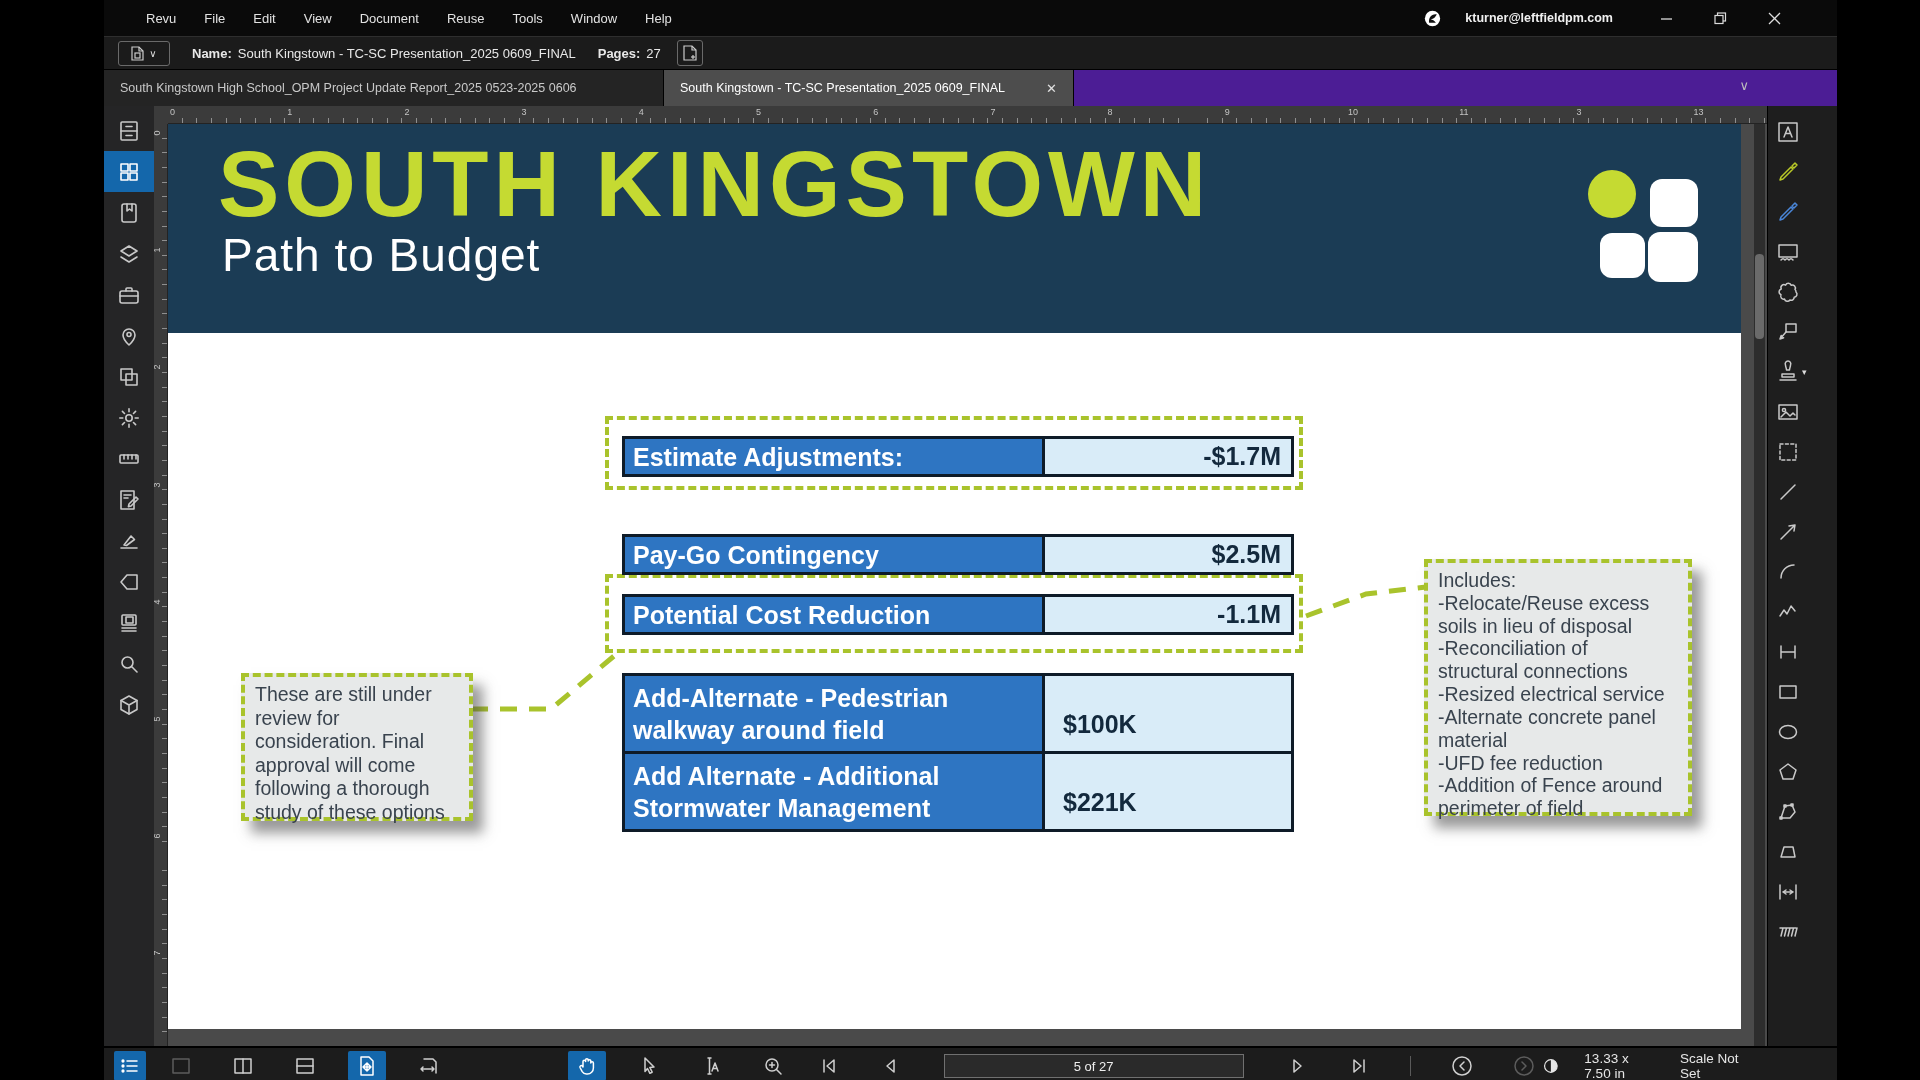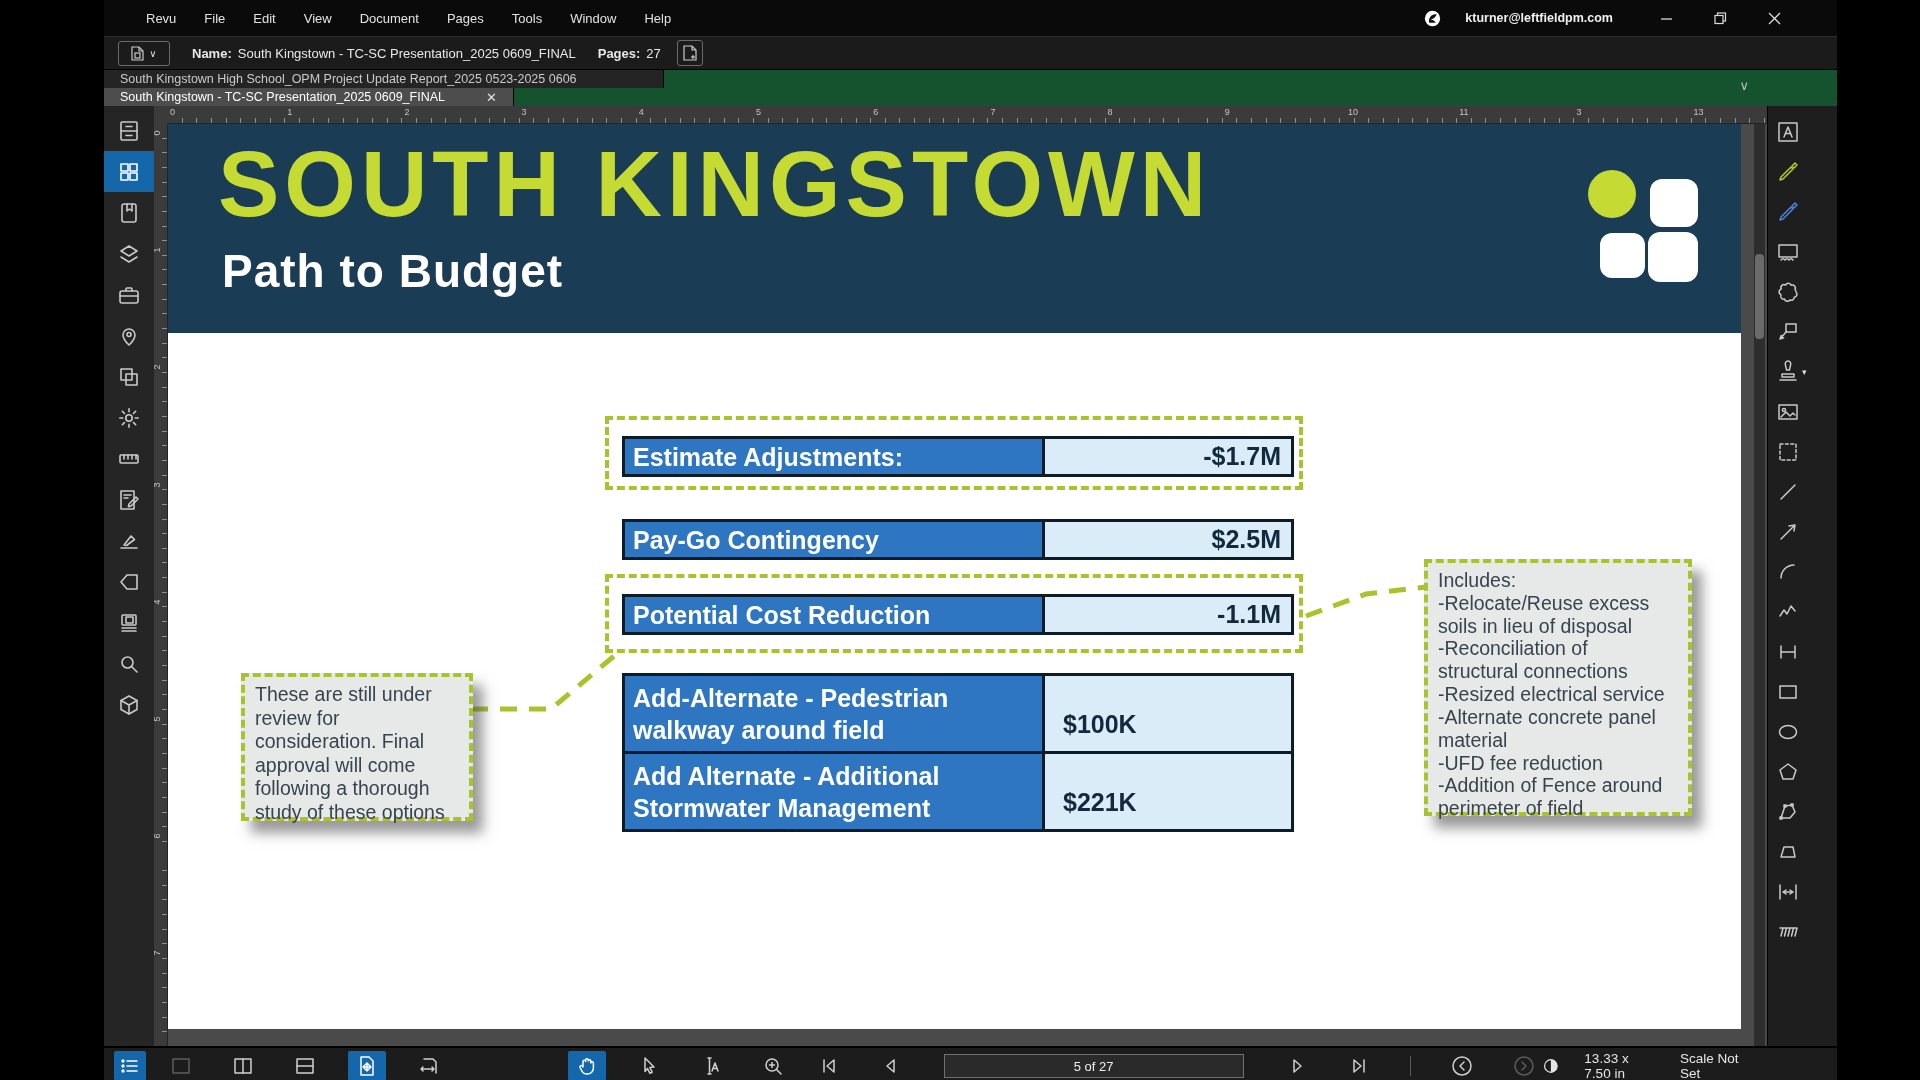--- a/index.html
+++ b/index.html
@@ -20,21 +20,21 @@
   .namebar { height:34px; background:#1b1b1b; border-top:1px solid #2e2e2e; border-bottom:1px solid #000;
              display:flex; align-items:center; padding-left:14px; color:#e8e8e8; font-size:13px; }
   .docsel { width:52px; height:25px; border:1px solid #6a6a6a; border-radius:3px; display:flex;
             align-items:center; justify-content:center; gap:5px; color:#ddd; }
   .namebar .lbl { font-weight:bold; }
   .namebar .grp { display:flex; gap:6px; margin-left:22px; align-items:center; }
   .newpage { width:26px; height:26px; border:1px solid #6a6a6a; border-radius:3px; margin-left:16px;
              display:flex; align-items:center; justify-content:center; }
 
   
-  .tabbar { height:36px; background:#14532d; display:flex; position:relative;flex-direction:column; }
+  .tabbar { height:36px; background:#4c1d95; display:flex; position:relative; }
   .tab { height:36px; display:flex; align-items:center; padding:0 16px; font-size:12.5px;
          border-right:1px solid #000; white-space:nowrap; overflow:hidden; }
   .tab.inactive { width:560px; background:#242424; color:#c9c9c9; }
   .tab.active { width:410px; background:#4d4d4d; color:#fff; justify-content:space-between; }
   .tab .close { margin-left:14px; color:#e0e0e0; font-size:13px; }
   .tab-chevron { position:absolute; right:88px; top:8px; color:#bdbdbd; font-size:13px; }
 
   
   .mainrow { display:flex; height:940px; }
   .sidebar { width:50px; background:#252526; display:flex; flex-direction:column; align-items:center;
@@ -59,21 +59,21 @@
 
   .page { position:absolute; left:14px; top:18px; width:1573px; height:905px; background:#fff; }
 
   .vscroll { position:absolute; right:2px; top:18px; bottom:0; width:11px; background:#2d2d2d; }
   .vthumb { position:absolute; left:1px; width:9px; top:130px; height:85px; background:#6a6a6a; border-radius:4px; }
 
   
   .slide-header { position:absolute; left:0; top:0; width:100%; height:209px; background:var(--navy); }
   .slide-title { position:absolute; left:50px; top:8px; font-size:92px; font-weight:bold;
                  letter-spacing:5px; color:var(--lime); }
-  .slide-subtitle { position:absolute; left:54px; top:120px; font-size:46px; font-weight:700; color:#fff; letter-spacing:1px;text-align:right; }
+  .slide-subtitle { position:absolute; left:54px; top:104px; font-size:46px; font-weight:400; color:#fff; letter-spacing:1px;text-align:right; }
   .logo { position:absolute; left:1420px; top:46px; width:112px; height:112px; }
   .logo .dot { position:absolute; left:0; top:0; width:48px; height:48px; border-radius:50%; background:var(--lime); }
   .logo .sq { position:absolute; background:#fff; border-radius:12px; }
   .logo .sq1 { left:62px; top:9px; width:48px; height:48px; }
   .logo .sq2 { left:12px; top:63px; width:45px; height:45px; }
   .logo .sq3 { left:60px; top:62px; width:50px; height:50px; }
 
   .connector-layer { position:absolute; left:0; top:0; width:1573px; height:905px; }
 
   .dashbox { position:absolute; border:4px dashed var(--dash-lime); }
@@ -82,21 +82,21 @@
 
   .trow { position:absolute; left:454px; width:672px; display:flex;border-radius:13px; }
   .trow .cell-l { width:423px; background:var(--row-blue); border:3px solid #0e1b28; color:#fff;
                   font-size:25px; font-weight:bold; display:flex; align-items:center; padding:2px 8px; line-height:1.28; }
   .trow .cell-v { flex:1; background:var(--value-blue); border:3px solid #0e1b28; border-left:none;
                   color:var(--value-text); font-size:25px; font-weight:bold; display:flex; align-items:center; }
   .trow.short { height:41px; }
   .trow.tall { height:81px; }
   .trow.short .cell-v { justify-content:flex-end; padding-right:10px; }
   .trow.tall .cell-v { justify-content:flex-start; padding-left:18px; align-items:flex-end; padding-bottom:12px; }
-  .row1 { top:312px; } .row2 { top:395px; } .row3 { top:470px; }
+  .row1 { top:312px; } .row2 { top:410px; } .row3 { top:470px; }
   .row4 { top:549px; } .row5 { top:627px; }
 
   .callout { position:absolute; background:var(--callout-bg); border:4px dashed var(--dash-lime);
              color:var(--callout-text); white-space:pre-line; font-weight:500;
              box-shadow:10px 12px 12px rgba(70,70,70,.55); }
   .callout.left { left:73px; top:549px; width:232px; height:148px; font-size:19.5px; line-height:1.21; padding:6px 10px; }
   .callout.right { left:1256px; top:435px; width:268px; height:257px; font-size:19.5px; line-height:1.17; padding:6px 10px; }
 
   
   .righttools { width:70px; background:#1e1e1e; border-left:1px solid #000; display:flex;
@@ -123,21 +123,21 @@
 <body>
 
 <div class="window">
 
   <div class="titlebar">
     <span class="menu-item">Revu</span>
     <span class="menu-item">File</span>
     <span class="menu-item">Edit</span>
     <span class="menu-item">View</span>
     <span class="menu-item">Document</span>
-    <span class="menu-item">Pages</span>
+    <span class="menu-item">Reuse</span>
     <span class="menu-item">Tools</span>
     <span class="menu-item">Window</span>
     <span class="menu-item">Help</span>
     <div class="tb-right">
       <svg class="revu-logo" viewBox="0 0 20 20">
         <circle cx="10" cy="10" r="9" fill="#fff"></circle>
         <path d="M6 15 C5 9 9 4 15 5 C13 9 12 10 8 11 C10 12 12 12 14 15 Z" fill="#111"></path>
       </svg>
       <span class="tb-email">kturner@leftfieldpm.com</span>
       <span class="winbtn">

